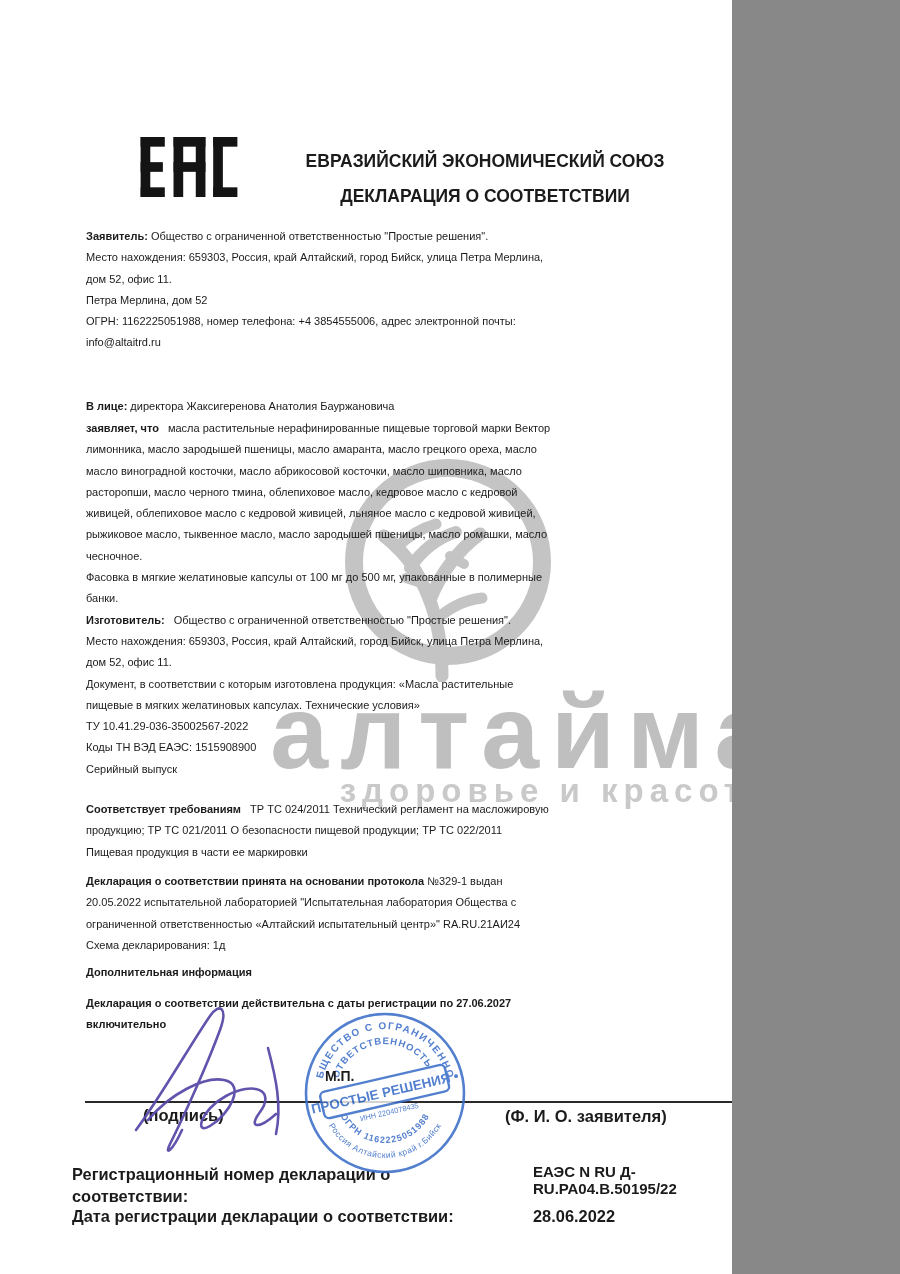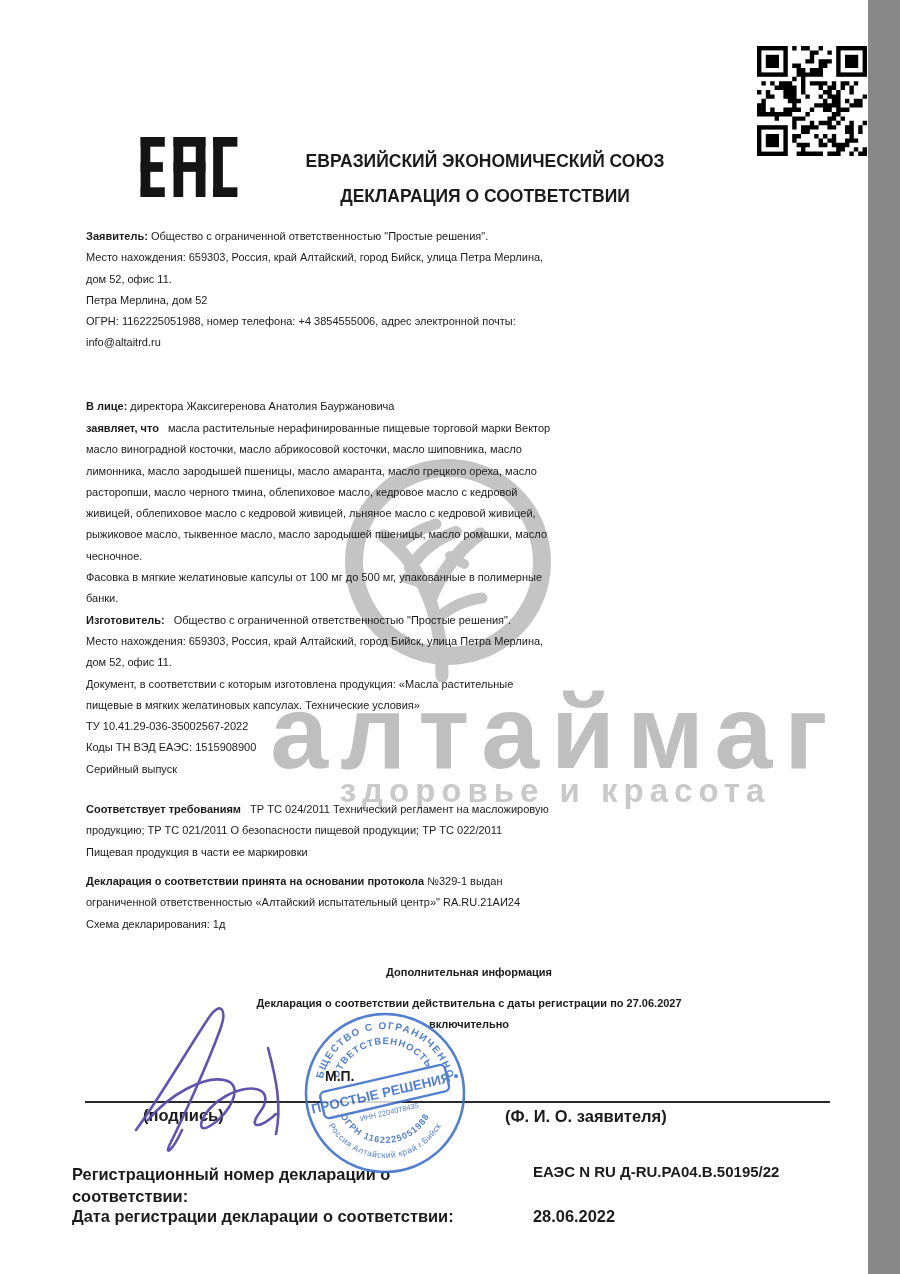--- a/index.html
+++ b/index.html
@@ -1,34 +1,34 @@
 <!DOCTYPE html>
 <html><head>
 <meta charset="utf-8">
 <style>
   html,body{margin:0;padding:0;background:#888;}
-  .page{position:relative;width:868px;height:1274px;background:#ffffff;overflow:hidden;
+  .page{position:relative;width:732px;height:1274px;background:#ffffff;overflow:hidden;
         font-family:"Liberation Sans",sans-serif;color:#1b1b1b;}
   
   .titles{position:absolute;left:70px;top:0;width:830px;text-align:center;z-index:2;}
   .title1{position:absolute;left:0;top:151px;width:100%;font-size:17.5px;font-weight:bold;}
   .title2{position:absolute;left:0;top:186px;width:100%;font-size:17.5px;font-weight:bold;}
   .eac{position:absolute;left:140px;top:137px;z-index:2;}
   .qr{position:absolute;left:757px;top:46px;z-index:3;}
   
   .wm-logo{position:absolute;left:338px;top:452px;z-index:0;}
   .wm-brand{position:absolute;left:205px;top:680px;width:700px;text-align:center;z-index:0;
             font-size:104px;font-weight:bold;color:#bfbfbf;line-height:1;letter-spacing:12px;}
   .wm-tag{position:absolute;left:205px;top:772px;width:700px;text-align:center;z-index:0;
           font-size:33px;font-weight:bold;color:#c9c9c9;letter-spacing:6px;}
   
   .chunk{position:absolute;left:86px;width:766px;font-size:11px;line-height:21.3px;z-index:2;}
   .ln{white-space:nowrap;}
   .gapb b{margin-right:6px;}
-  .bold-ln{font-weight:bold;text-align:center;}
+  .bold-ln{font-weight:bold;}
   
   .sig-line{position:absolute;left:85px;top:1101px;width:745px;border-top:2px solid #2a2a2a;z-index:3;}
   .mp{position:absolute;left:325px;top:1068px;font-size:14px;font-weight:bold;z-index:7;}
   .sign-caption{position:absolute;left:143px;top:1106px;font-size:16.5px;font-weight:bold;z-index:4;}
   .fio-name{position:absolute;left:443px;top:1078px;font-size:16.4px;z-index:4;}
   .fio-caption{position:absolute;left:505px;top:1107px;font-size:16.5px;font-weight:bold;z-index:4;}
   .stamp{position:absolute;left:303px;top:1011px;z-index:6;opacity:.88;}
   .signature{position:absolute;left:118px;top:1002px;z-index:6;}
   
   .f-reg-label{position:absolute;left:72px;top:1163px;width:380px;font-size:16.4px;font-weight:bold;line-height:22px;z-index:2;}
@@ -112,22 +112,22 @@
     <div class="ln">ОГРН: 1162225051988, номер телефона: +4 3854555006, адрес электронной почты:</div>
     <div class="ln">info@altaitrd.ru</div>
   </div>
 
   <div class="chunk" style="top:396px;">
     <div class="ln"><b>В лице:</b> <span>директора Жаксигеренова Анатолия Бауржановича</span></div>
   </div>
 
   <div class="chunk gapb" style="top:418px;">
     <div class="ln"><b>заявляет, что</b> <span>масла растительные нерафинированные пищевые торговой марки Вектор</span></div>
+    <div class="ln">лимонника, масло зародышей пшеницы, масло амаранта, масло грецкого ореха, масло</div>
     <div class="ln">масло виноградной косточки, масло абрикосовой косточки, масло шиповника, масло</div>
-    <div class="ln">лимонника, масло зародышей пшеницы, масло амаранта, масло грецкого ореха, масло</div>
     <div class="ln">расторопши, масло черного тмина, облепиховое масло, кедровое масло с кедровой</div>
     <div class="ln">живицей, облепиховое масло с кедровой живицей, льняное масло с кедровой живицей,</div>
     <div class="ln">рыжиковое масло, тыквенное масло, масло зародышей пшеницы, масло ромашки, масло</div>
     <div class="ln">чесночное.</div>
     <div class="ln">Фасовка в мягкие желатиновые капсулы от 100 мг до 500 мг, упакованные в полимерные</div>
     <div class="ln">банки.</div>
     <div class="ln"><b>Изготовитель:</b> <span>Общество с ограниченной ответственностью "Простые решения".</span></div>
     <div class="ln">Место нахождения: 659303, Россия, край Алтайский, город Бийск, улица Петра Мерлина,</div>
     <div class="ln">дом 52, офис 11.</div>
     <div class="ln">Документ, в соответствии с которым изготовлена продукция: «Масла растительные</div>
@@ -138,20 +138,21 @@
   </div>
 
   <div class="chunk gapb" style="top:799px;">
     <div class="ln"><b>Соответствует требованиям</b> <span>ТР ТС 024/2011 Технический регламент на масложировую</span></div>
     <div class="ln">продукцию; ТР ТС 021/2011 О безопасности пищевой продукции; ТР ТС 022/2011</div>
     <div class="ln">Пищевая продукция в части ее маркировки</div>
   </div>
 
   <div class="chunk" style="top:871px;">
     <div class="ln"><b>Декларация о соответствии принята на основании протокола</b> <span>№329-1 выдан</span></div>
+    <div class="ln">20.05.2022  испытательной лабораторией "Испытательная лаборатория Общества с</div>
     <div class="ln">ограниченной ответственностью «Алтайский испытательный центр»" RA.RU.21АИ24</div>
     <div class="ln">Схема декларирования: 1д</div>
   </div>
 
   <div class="chunk" style="top:962px;">
     <div class="ln bold-ln">Дополнительная информация</div>
   </div>
 
   <div class="chunk" style="top:993px;">
     <div class="ln bold-ln">Декларация о соответствии действительна с даты регистрации по 27.06.2027</div>

